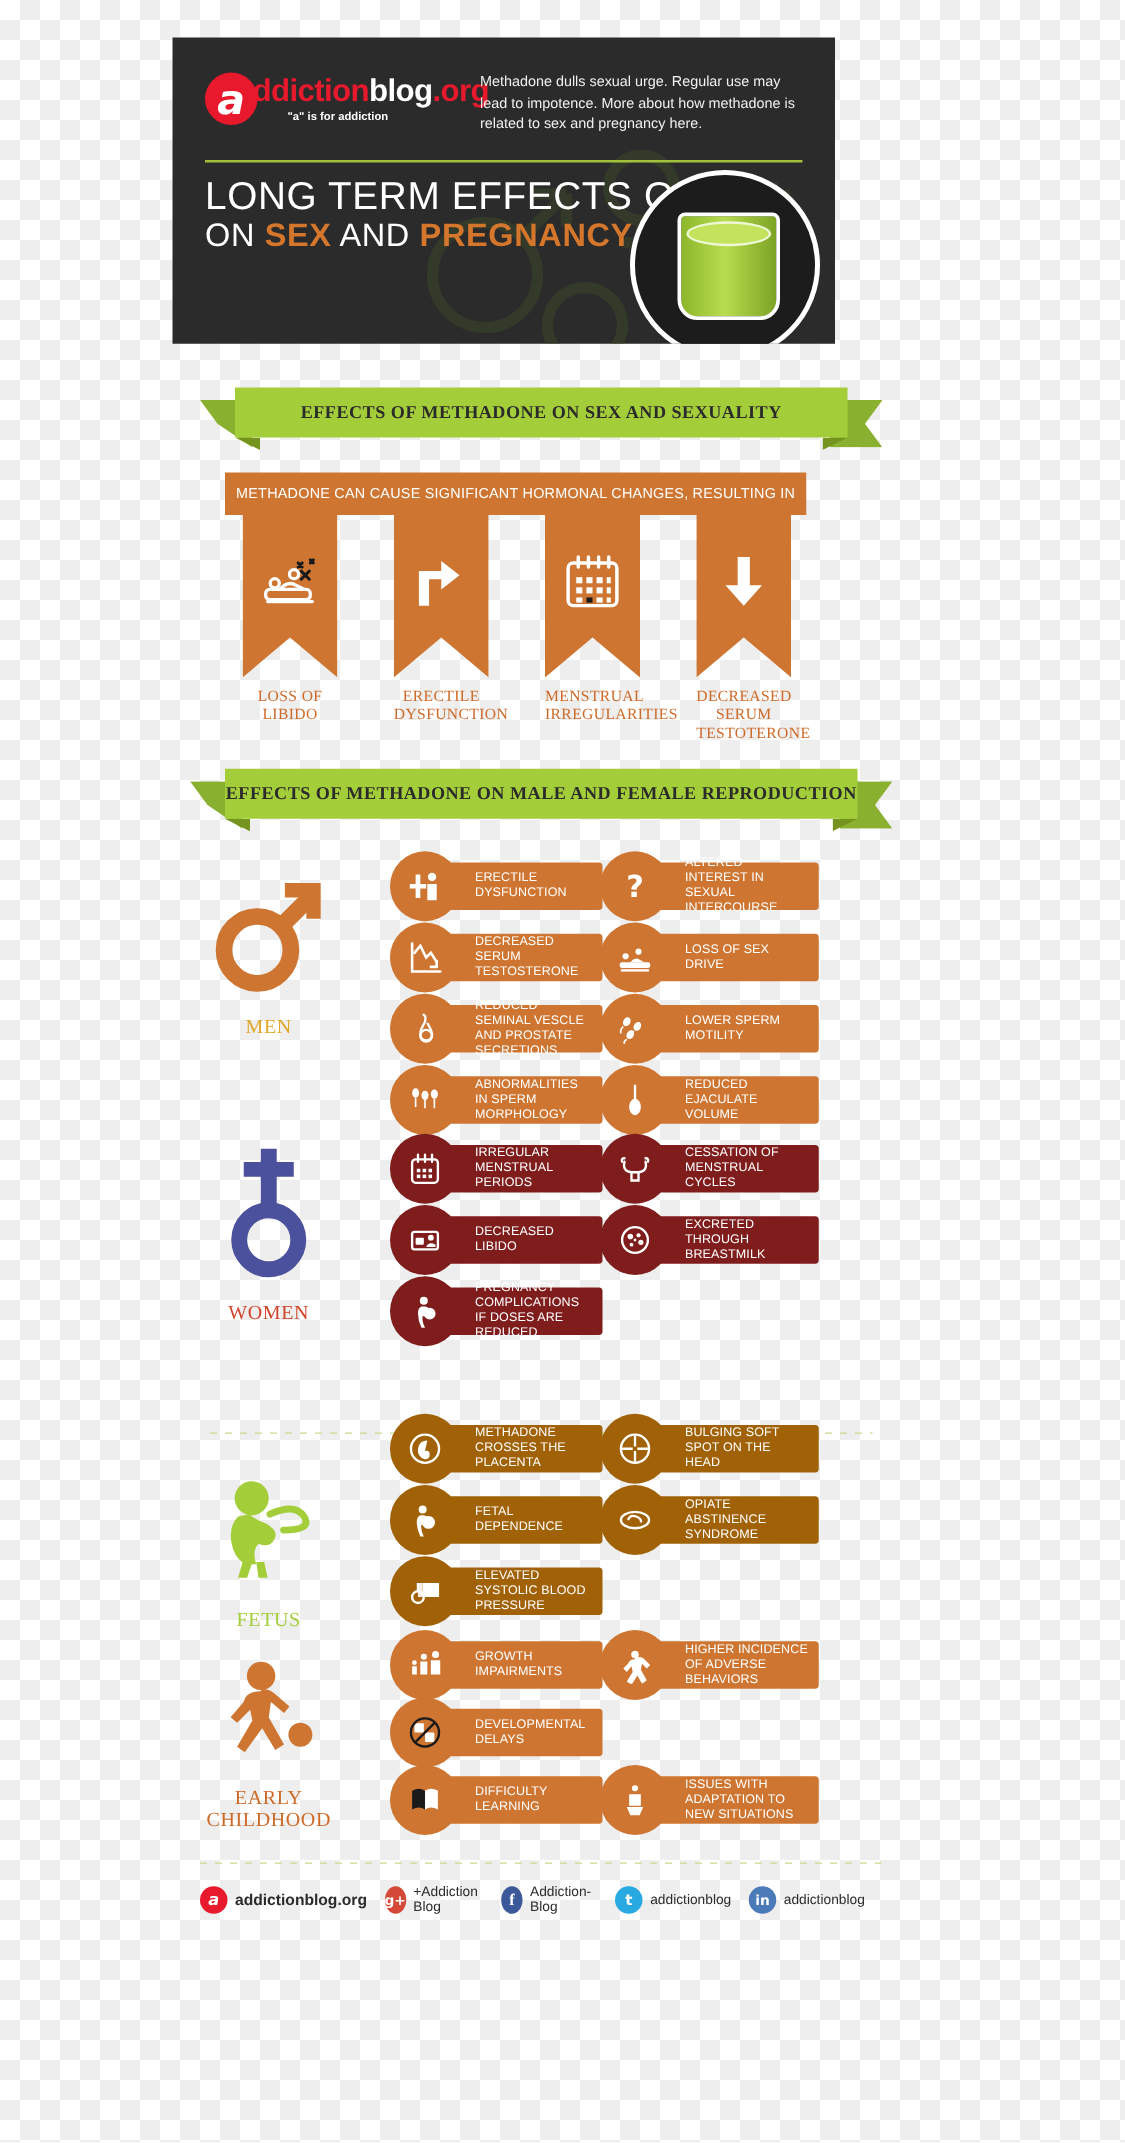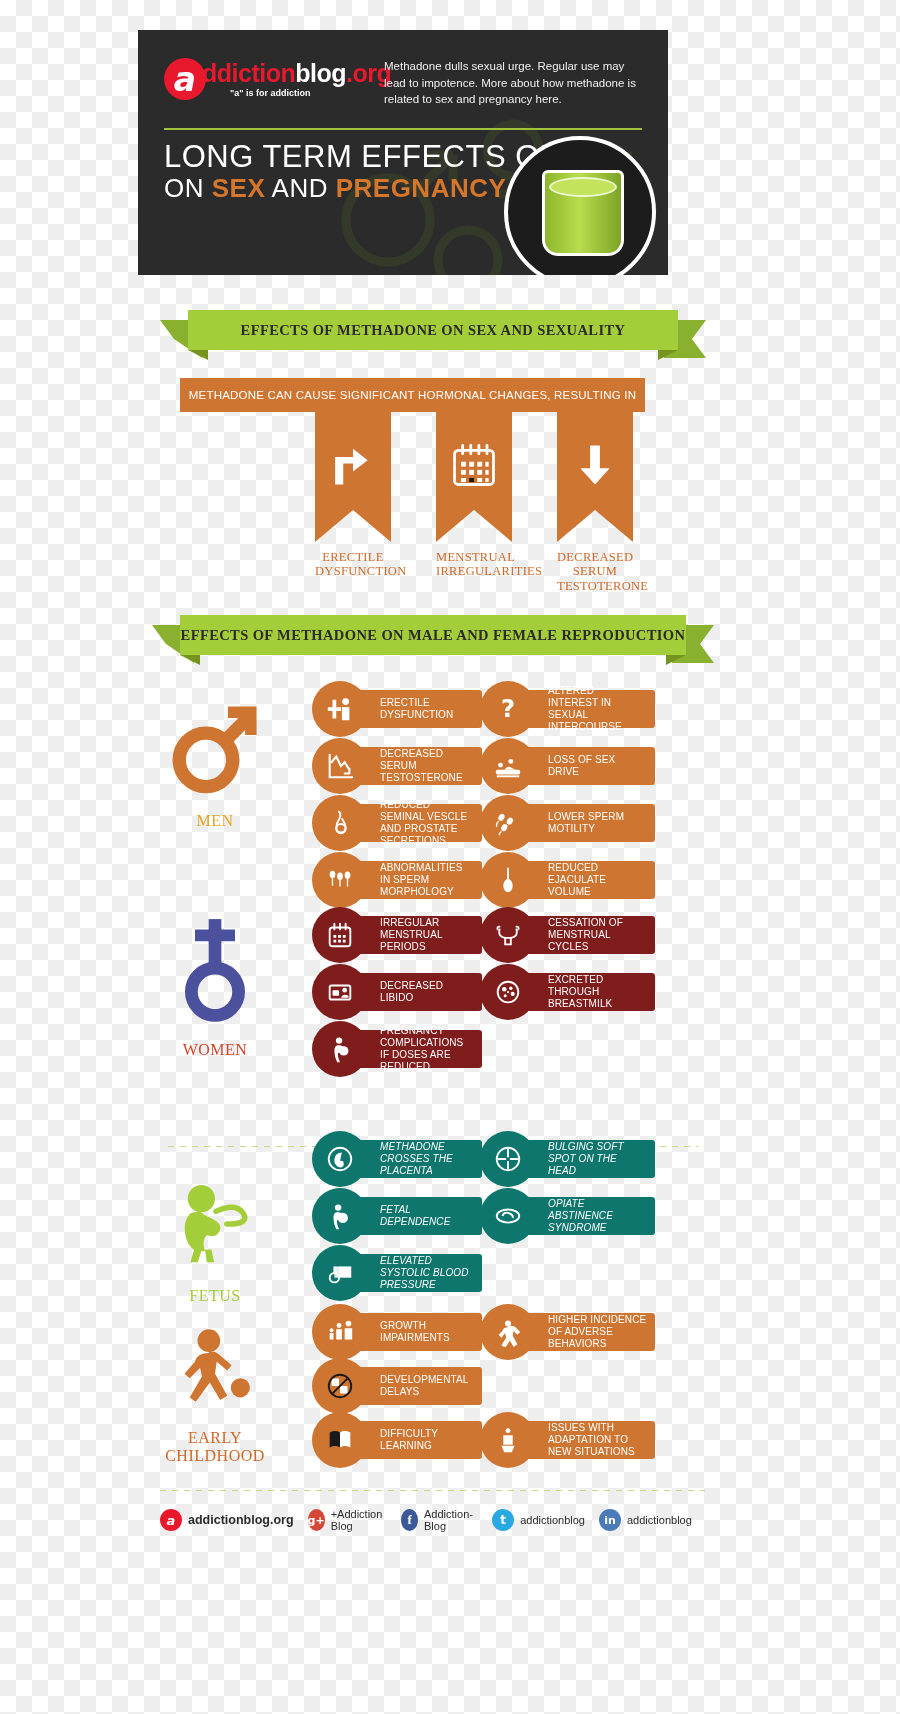--- a/index.html
+++ b/index.html
@@ -147,21 +147,21 @@
   .pill .body {
     position: absolute; left: 28px; top: 0; height: 38px;
     border-radius: 0 3px 3px 0;
     display: flex; align-items: center;
     padding-left: 40px; padding-right: 8px;
     color: #ffffff; font-size: 10px; line-height: 1.18;
     letter-spacing: .1px;
   }
   .c-orange .disc, .c-orange .body { background: #ce7631; }
   .c-purple .disc, .c-purple .body { background: #7f1d1d; }
-  .c-green  .disc, .c-green  .body { background: #0f766e; font-style: italic; }
+  .c-green  .disc, .c-green  .body { background: #a16207; }
 
   .divider {
     position: absolute; left: 168px; width: 530px; height: 1px;
     background: repeating-linear-gradient(to right,#c9d98a 0 6px, transparent 6px 12px);
   }
 
   
   .footer { position: absolute; left: 160px; top: 1490px; width: 545px; }
   .foot-rule { position: absolute; left: 0; top: 0; width: 545px; height: 1px;
     background: repeating-linear-gradient(to right,#c9d98a 0 6px, transparent 6px 12px); }
@@ -232,20 +232,39 @@
     <div class="tail-r"></div>
     <div class="fold-l"></div>
     <div class="fold-r"></div>
     <div class="bar" style="width:490px;">EFFECTS OF METHADONE ON SEX AND SEXUALITY</div>
   </div>
 
   <div class="horm-bar">METHADONE CAN CAUSE SIGNIFICANT HORMONAL CHANGES, RESULTING IN</div>
 
   <div class="flagrow">
 
+    <div class="flag" style="left:14px;">
+      <div class="banner">
+        <svg viewBox="0 0 64 64">
+          <g fill="none" stroke="#fff" stroke-width="3.2" stroke-linecap="round">
+            <rect x="8" y="40" width="44" height="10" rx="4"></rect>
+            <path d="M10 52 h44"></path>
+            <circle cx="17" cy="34" r="4.5"></circle>
+            <path d="M22 40 q8 -9 16 -4 l8 4"></path>
+            <circle cx="36" cy="25" r="4.5"></circle>
+          </g>
+          <g stroke="#1a1a1a" stroke-width="3" stroke-linecap="round">
+            <path d="M43 22 l8 8 M51 22 l-8 8"></path>
+            <path d="M40 14 l4 4 M44 14 l-4 4"></path>
+            <path d="M52 11 l3 3 M55 11 l-3 3"></path>
+          </g>
+        </svg>
+      </div>
+      <div class="cap">LOSS OF LIBIDO</div>
+    </div>
 
     <div class="flag" style="left:135px;">
       <div class="banner">
         <svg viewBox="0 0 64 64">
           <path fill="#fff" d="M44 8 h10 v34 h-22 l0 10 L14 38 l18 -14 v10 h12 z" transform="rotate(180 32 32)"></path>
         </svg>
       </div>
       <div class="cap">ERECTILE DYSFUNCTION</div>
     </div>
 

